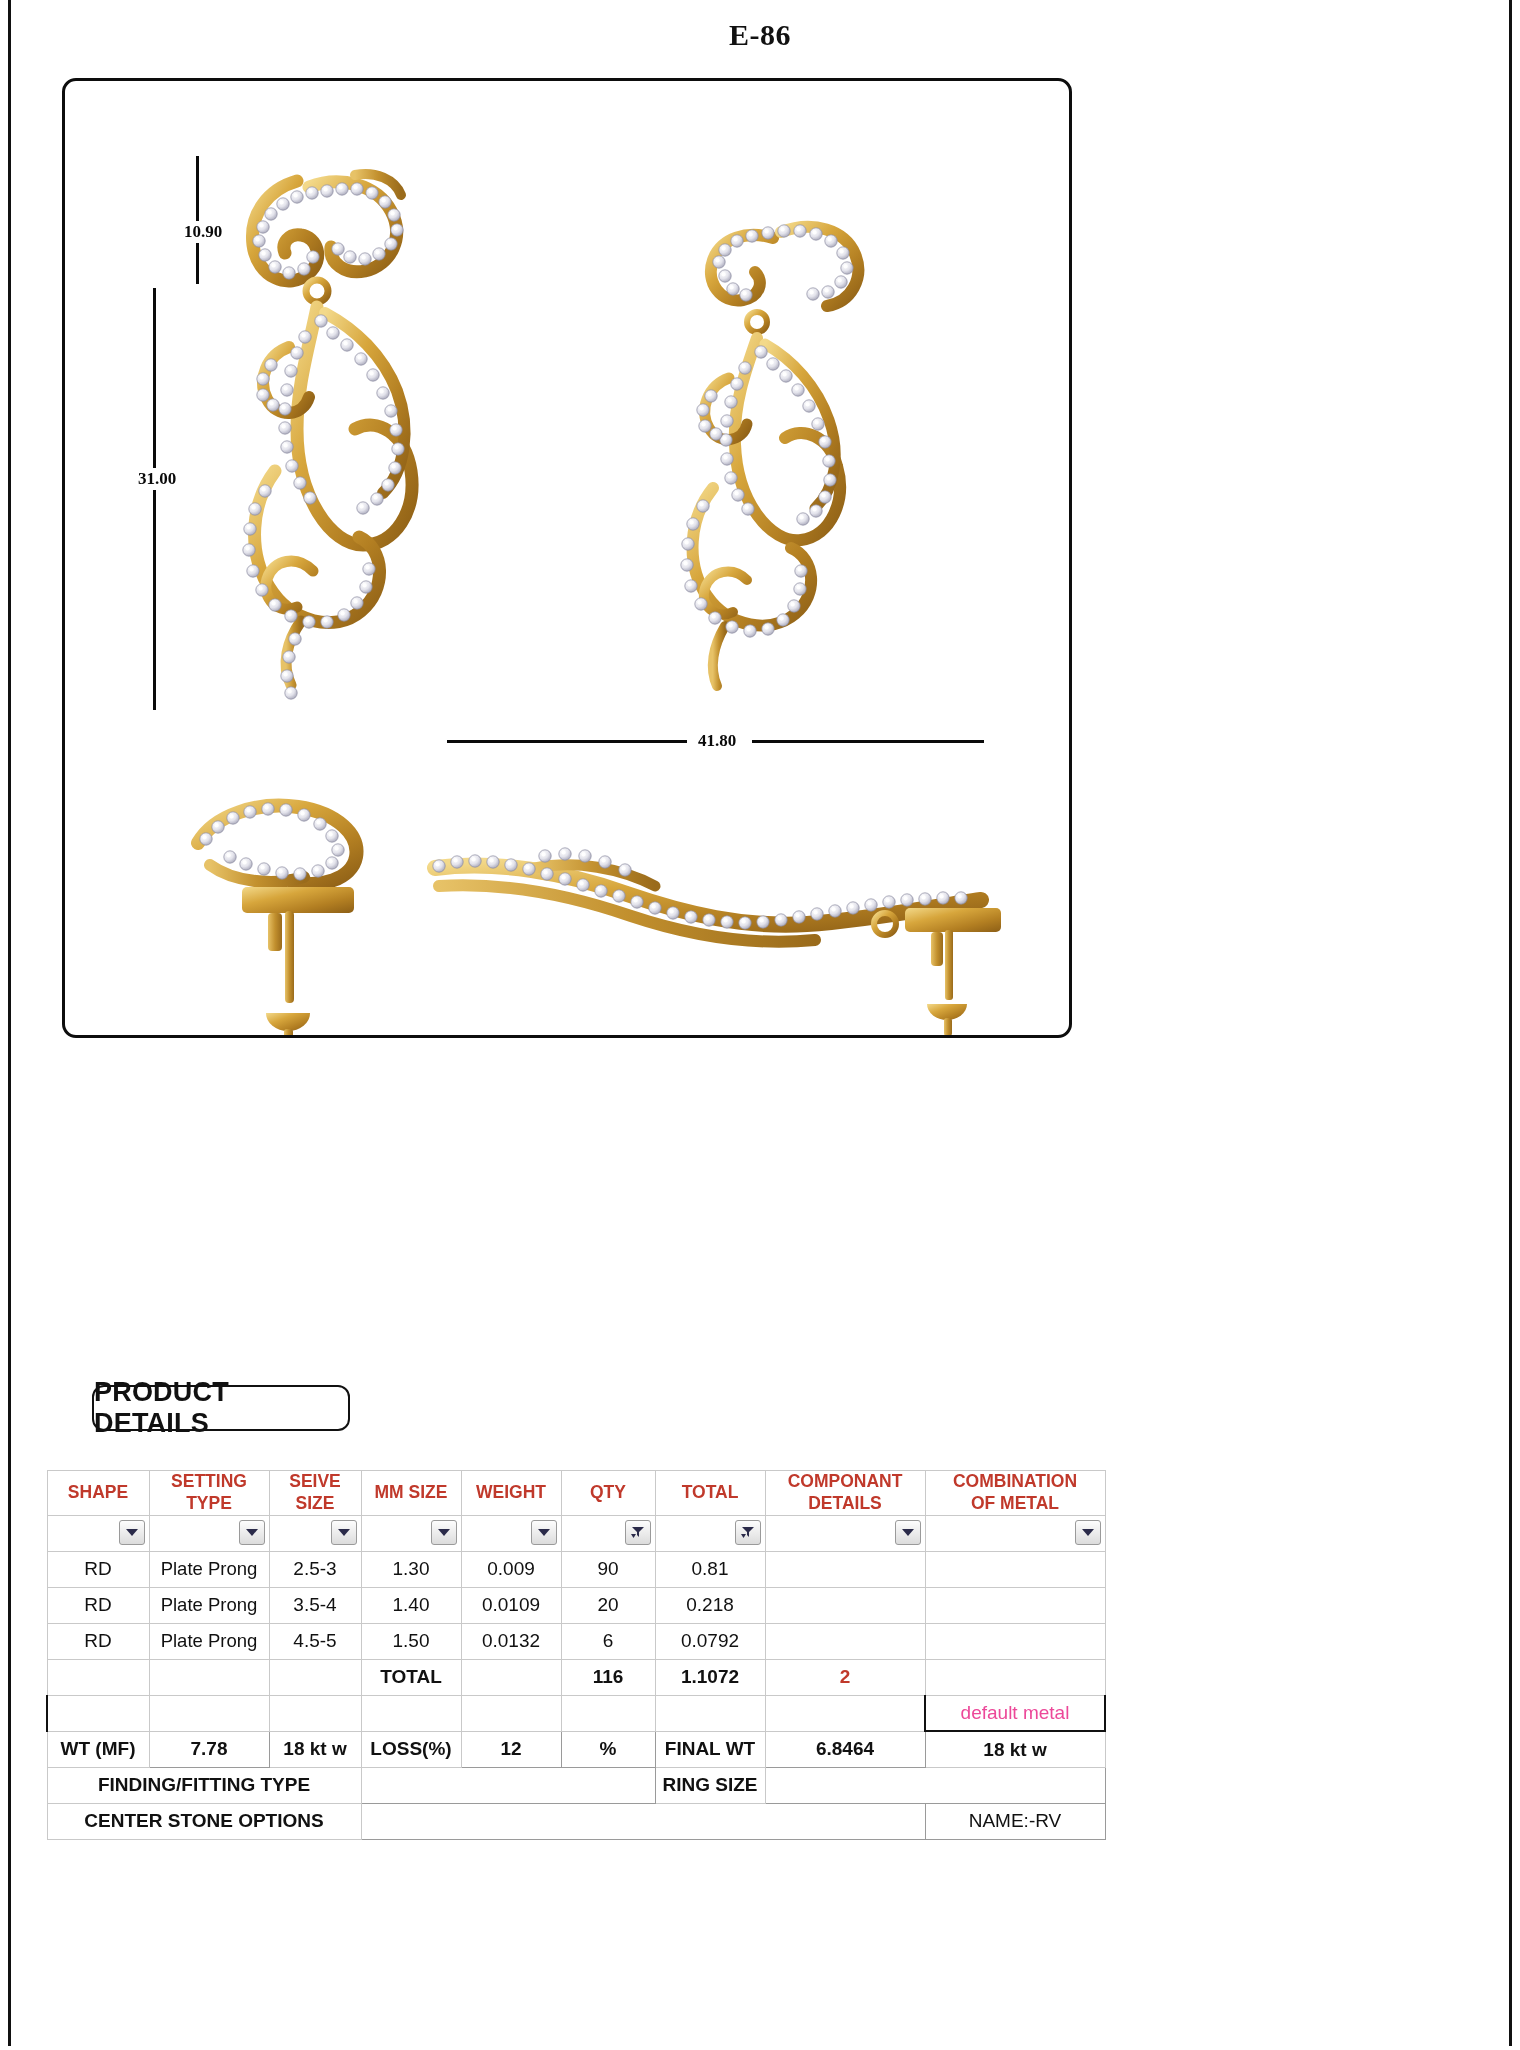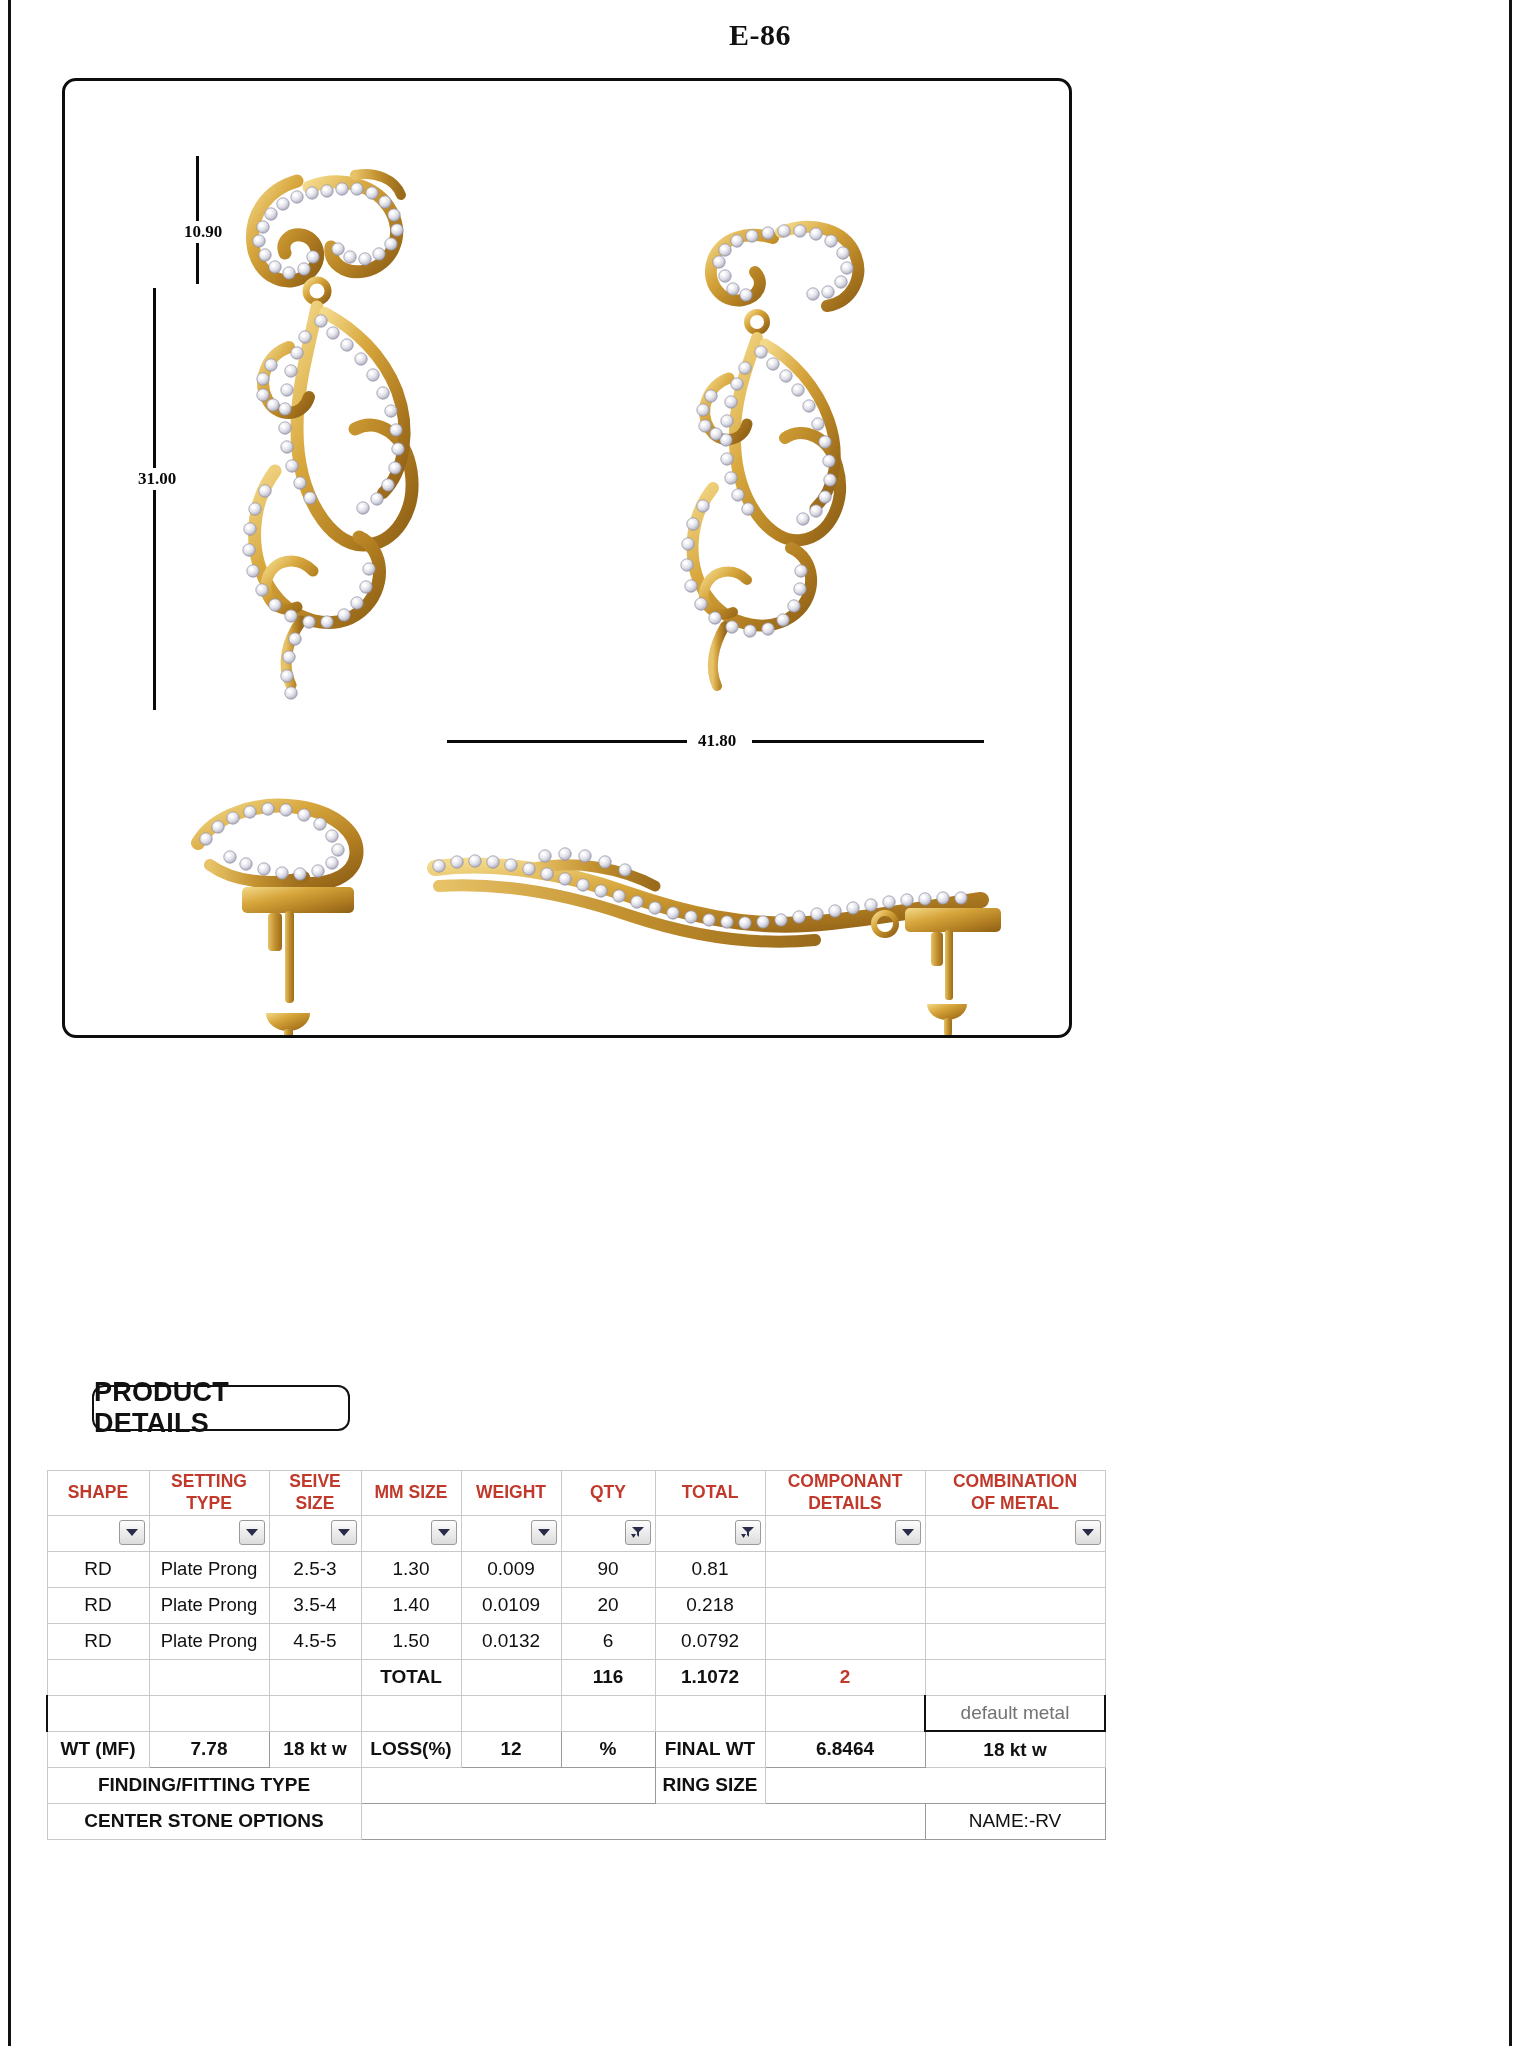--- a/index.html
+++ b/index.html
@@ -144,21 +144,21 @@
     font-size:19px;
   }
   .metalrow td{
     border-left:1px solid #d2d2d2;
     border-right:1px solid #d2d2d2;
     height:36px;
     border-bottom:3px solid #111;
   }
   .metalrow td.edge-l{ border-left:2px solid #111; }
   .metalrow td.dm{
-    color:#737373;
+    color:#ec4899;
     font-size:19px;
     border:2px solid #111;
     border-top:1px solid #bdbdbd;
   }
   .wtrow td{
     border:2px solid #111;
     height:40px;
     font-weight:bold;
     font-size:19px;
   }

